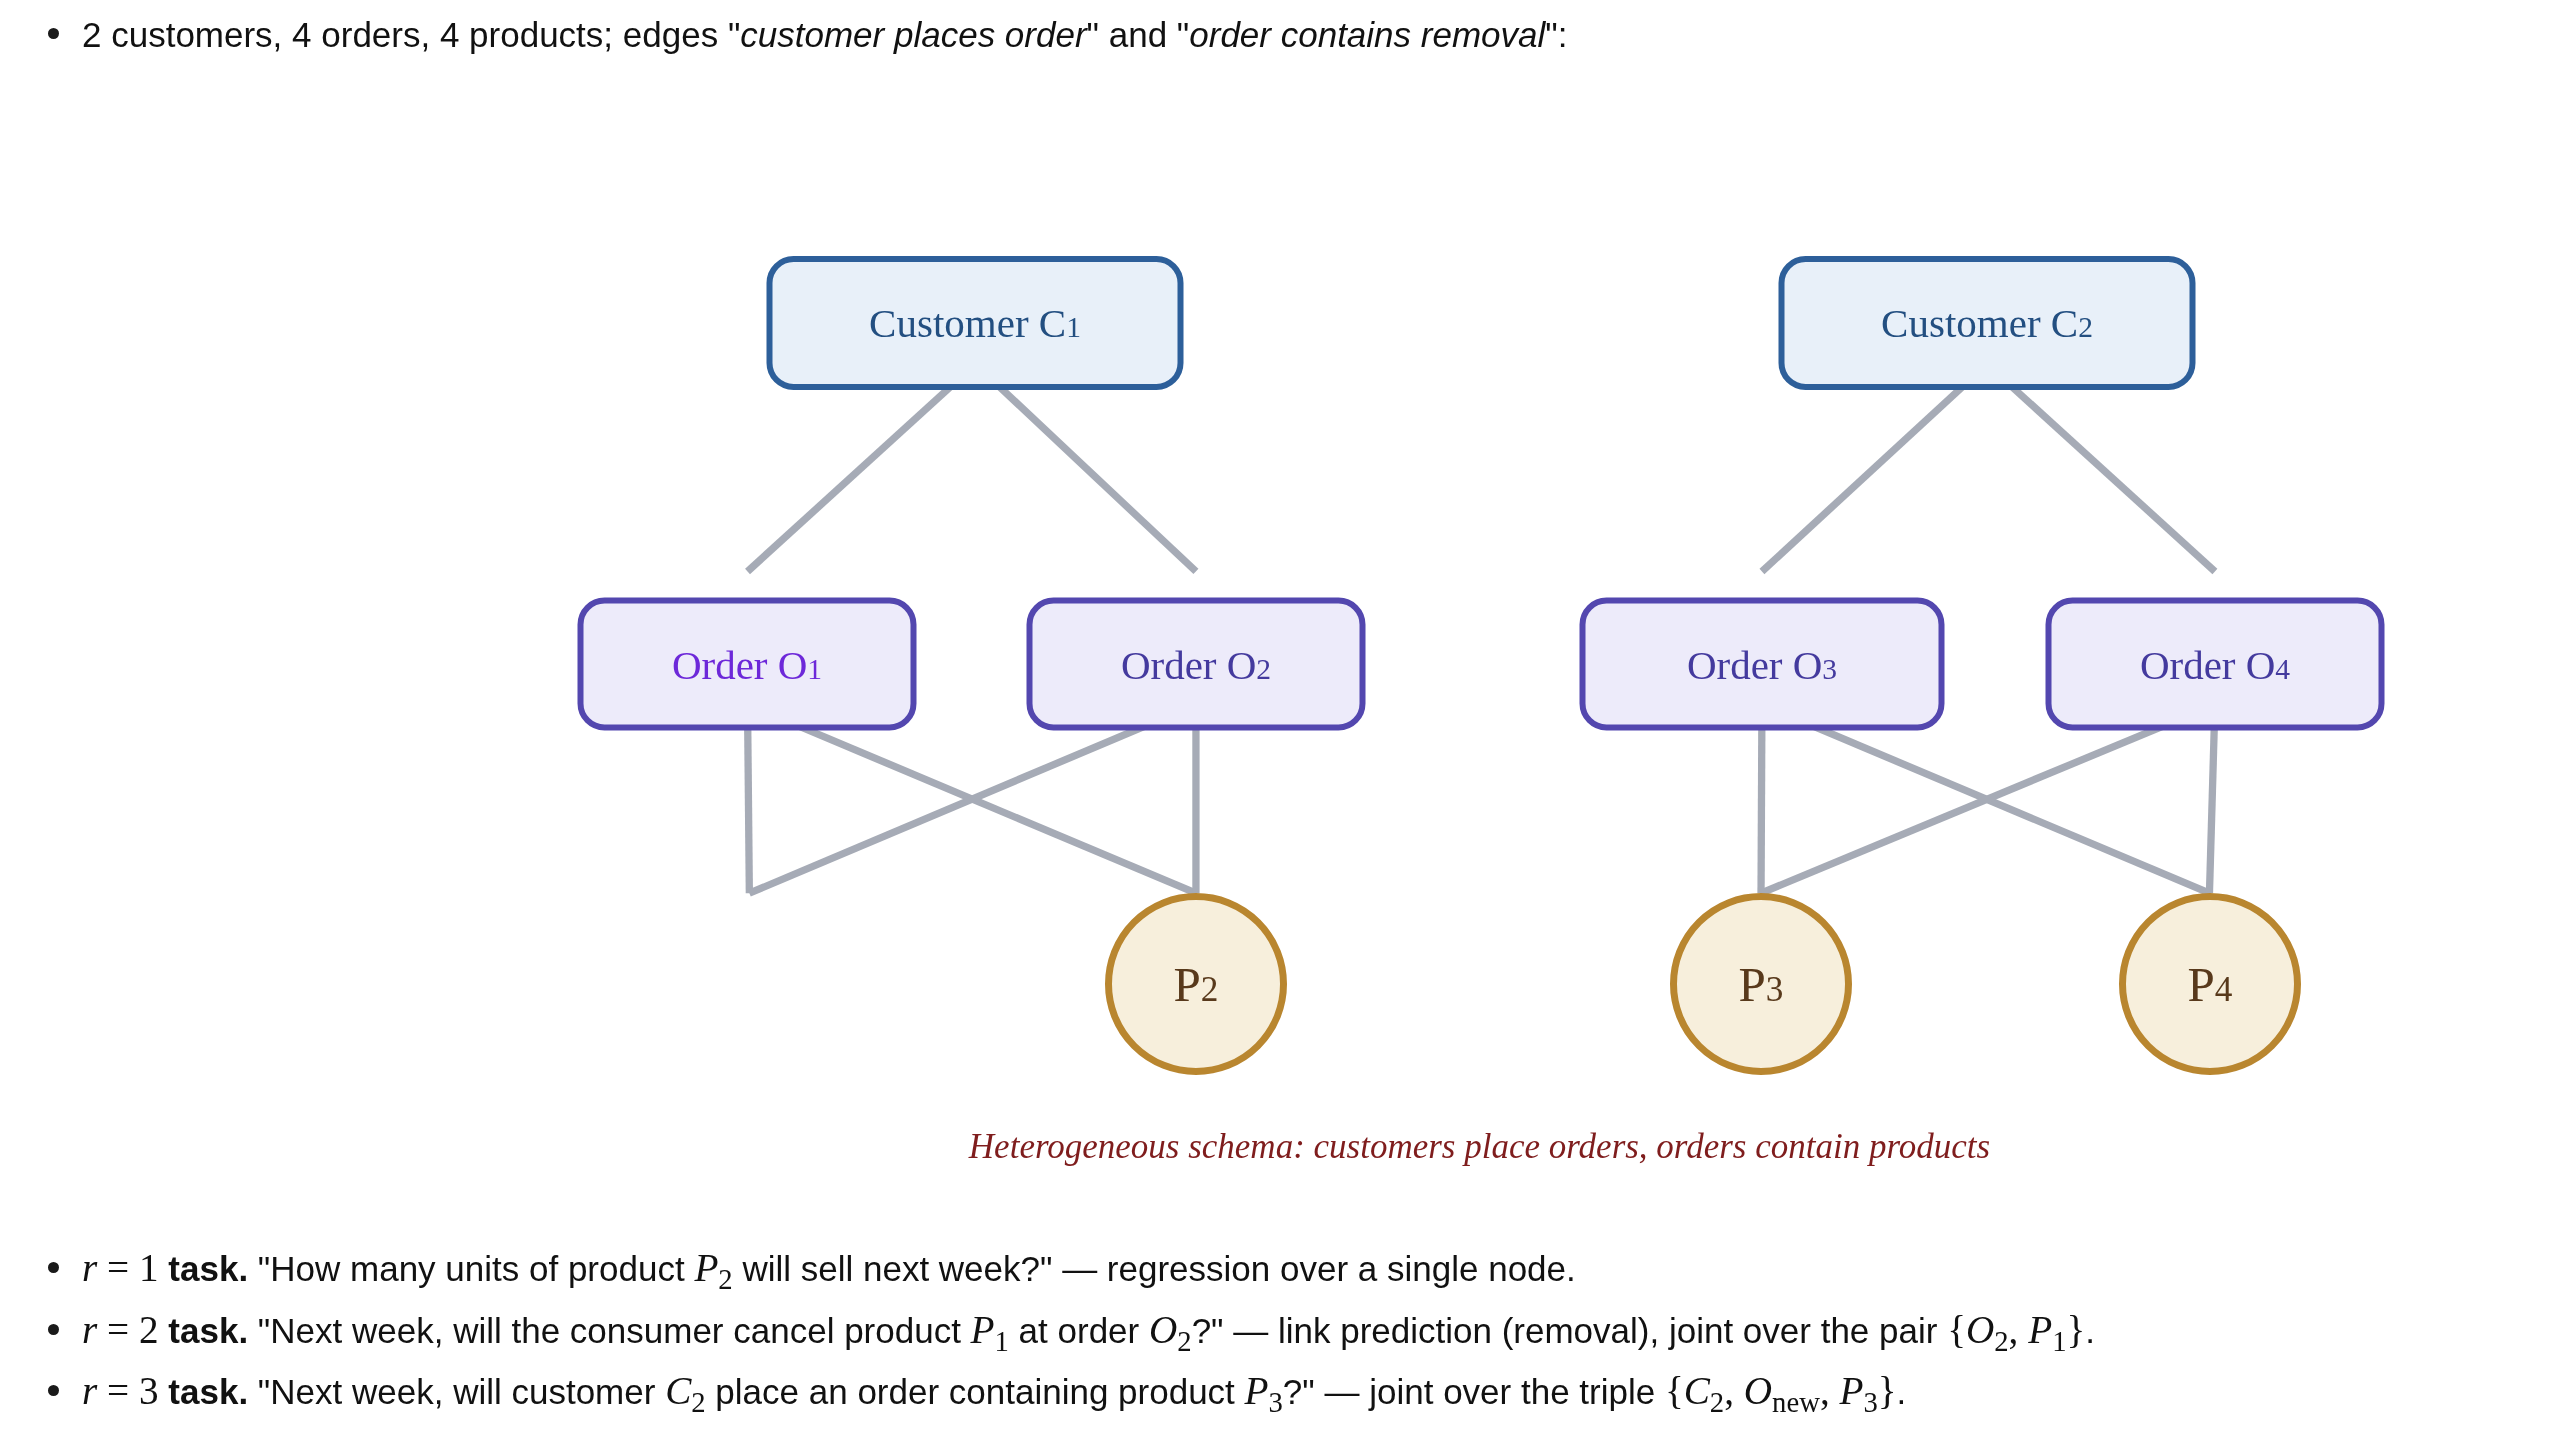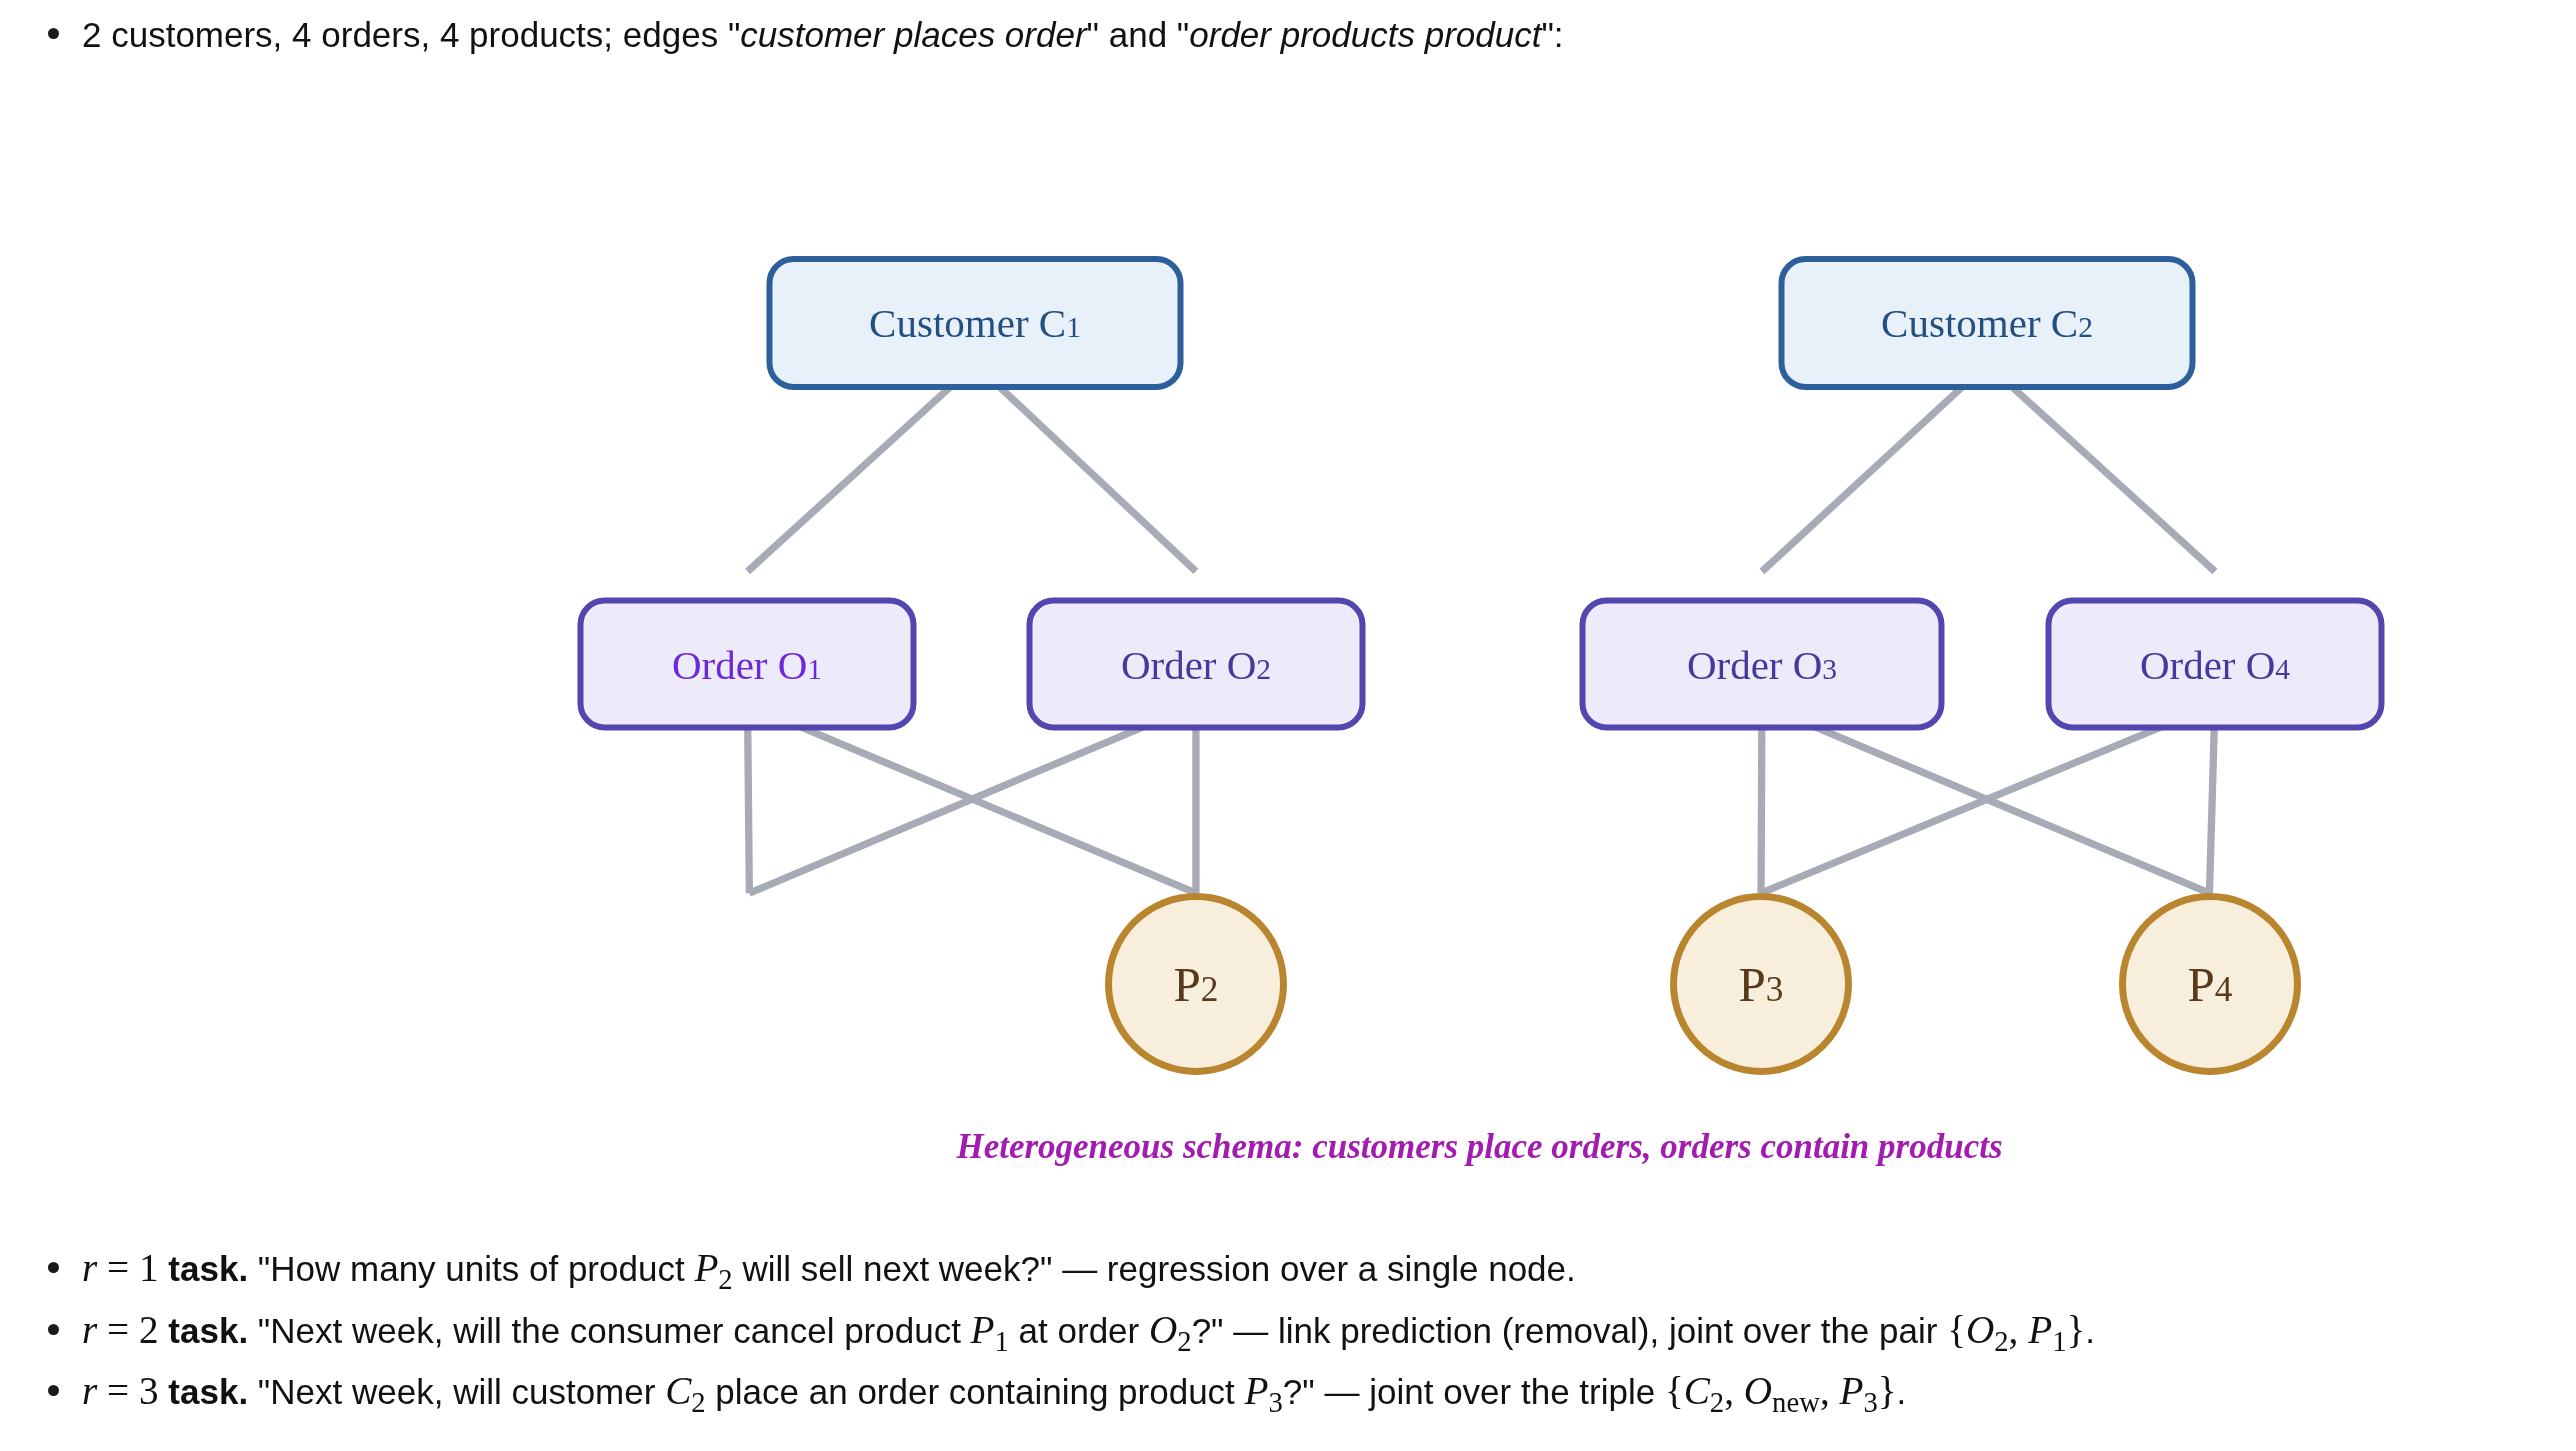--- a/index.html
+++ b/index.html
@@ -43,40 +43,40 @@
     position:absolute; top:1125px; left:568px; width:1823px;
     text-align:center; font-family:"Liberation Serif", serif; font-style:italic;
     font-size:35px; line-height:44px;
   }
 </style>
 </head>
 <body>
 
 <div class="bullet-line" id="intro-line">
   <span class="bullet-dot"></span>
-  <span><span class="r-p">2 customers, 4 orders, 4 products; edges "</span><span class="r-i">customer places order</span><span class="r-p">" and "</span><span class="r-i">order products product</span><span class="r-p">":</span></span>
+  <span><span class="r-p">2 customers, 4 orders, 4 products; edges "</span><span class="r-i">customer places order</span><span class="r-p">" and "</span><span class="r-i">order contains removal</span><span class="r-p">":</span></span>
 </div>
 
 <div id="diagram">
   <svg id="edge-svg" width="2576" height="1451" viewBox="0 0 2826 1592">
       <line x1="1070" y1="399.5" x2="820" y2="627" stroke="#a6abb6" stroke-width="8"></line>
       <line x1="1070" y1="399.5" x2="1312" y2="627" stroke="#a6abb6" stroke-width="8"></line>
       <line x1="2180" y1="399.5" x2="1933" y2="627" stroke="#a6abb6" stroke-width="8"></line>
       <line x1="2180" y1="399.5" x2="2430" y2="627" stroke="#a6abb6" stroke-width="8"></line>
       <line x1="820" y1="773" x2="822" y2="980" stroke="#a6abb6" stroke-width="8"></line>
       <line x1="820" y1="773" x2="1312" y2="980" stroke="#a6abb6" stroke-width="8"></line>
       <line x1="1312" y1="773" x2="822" y2="980" stroke="#a6abb6" stroke-width="8"></line>
       <line x1="1312" y1="773" x2="1312" y2="980" stroke="#a6abb6" stroke-width="8"></line>
       <line x1="1933" y1="773" x2="1932" y2="980" stroke="#a6abb6" stroke-width="8"></line>
       <line x1="1933" y1="773" x2="2424" y2="980" stroke="#a6abb6" stroke-width="8"></line>
       <line x1="2430" y1="773" x2="1932" y2="980" stroke="#a6abb6" stroke-width="8"></line>
       <line x1="2430" y1="773" x2="2424" y2="980" stroke="#a6abb6" stroke-width="8"></line>
     </svg>
 
-  <div id="caption" style="color: #a21caf; font-weight: bold;">Heterogeneous schema: customers place orders, orders contain products</div>
+  <div id="caption" style="color: #7f1d1d;">Heterogeneous schema: customers place orders, orders contain products</div>
 <div class="node customer" style="left: 975px; top: 297px; width: 417px; height: 134px; background: rgb(232, 240, 249); border-color: rgb(45, 95, 154); color: rgb(35, 79, 129);">
       <span>Customer C<span class="nsub">1</span></span>
     </div>
     <div class="node customer" style="left: 1987px; top: 297px; width: 417px; height: 134px; background: rgb(232, 240, 249); border-color: rgb(45, 95, 154); color: rgb(35, 79, 129);">
       <span>Customer C<span class="nsub">2</span></span>
     </div>
     <div class="node order" style="left: 747px; top: 638px; width: 339px; height: 133px; background: rgb(237, 235, 250); border-color: rgb(83, 71, 175); color: #6d28d9; text-align: right;">
       <span>Order O<span class="nsub">1</span></span>
     </div>
     <div class="node order" style="left: 1196px; top: 638px; width: 339px; height: 133px; background: rgb(237, 235, 250); border-color: rgb(83, 71, 175); color: rgb(68, 58, 158);">

